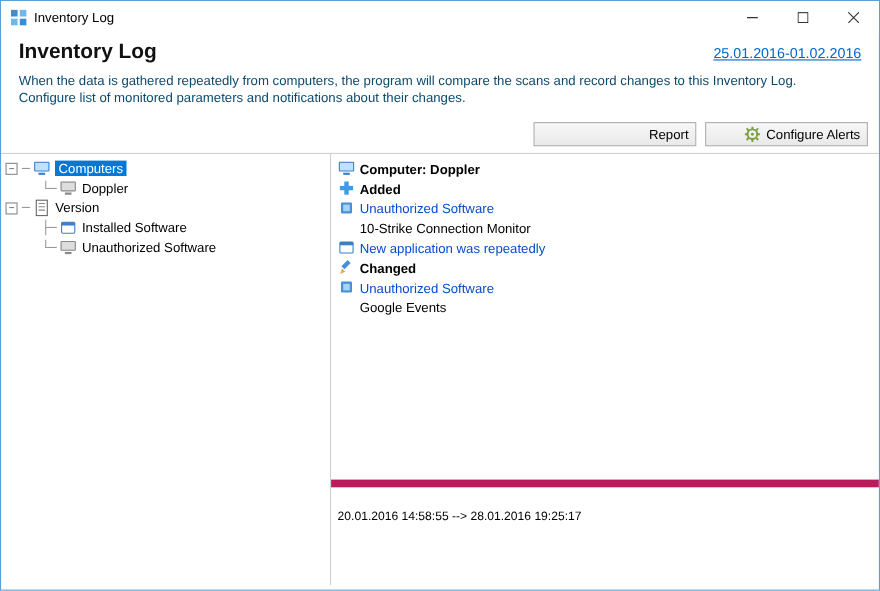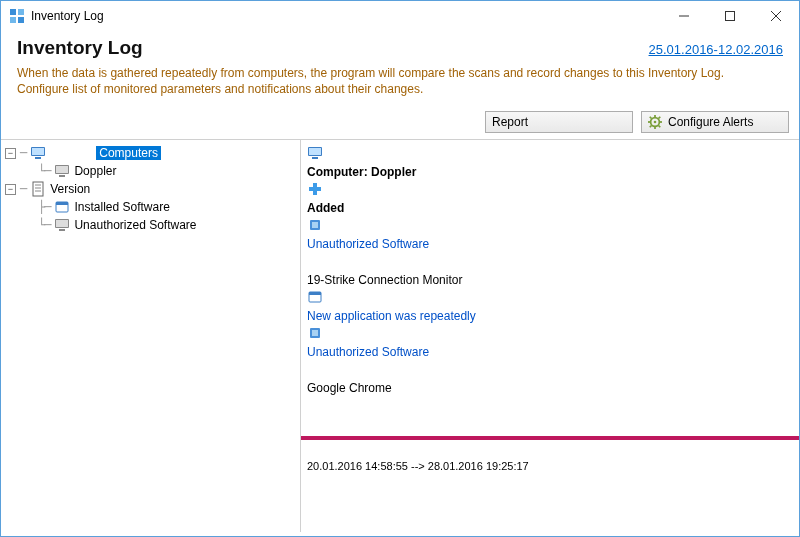--- a/index.html
+++ b/index.html
@@ -40,34 +40,34 @@
   .header-row1 {
     display: flex; align-items: baseline; justify-content: space-between;
   }
   .page-title {
     font-size: 19px; font-weight: bold; color: #111;
   }
   .date-range {
     color: #0066cc; text-decoration: underline; font-size: 13px;
   }
   .desc {
-    margin-top: 6px; color: #a16207; font-size: 12px; line-height: 1.35;
+    margin-top: 6px; color: #0c4a6e; font-size: 12px; line-height: 1.35;
     max-width: 720px;
   }
   .toolbar {
     display: flex; justify-content: flex-end; gap: 8px;
     padding: 4px 10px 6px 10px;
   }
   .btn {
     height: 22px;
     min-width: 148px;
     background: linear-gradient(#f7f7f7,#e9e9e9);
     border: 1px solid #adadad;
     font-size: 12px;
-    display: inline-flex; align-items: center; justify-content: flex-start;
+    display: inline-flex; align-items: center; justify-content: flex-end;
     gap: 6px;
     cursor: default;
   }
 
   .content {
     display: flex;
     border-top: 1px solid #d0d0d0;
     height: calc(537px - 30px - 80px - 32px - 2px);
   }
   .left {
@@ -79,21 +79,21 @@
   .right {
     flex: 1;
     display: flex; flex-direction: column;
   }
   .right-top {
     flex: 1;
     padding: 4px 6px;
     overflow: auto;
   }
   .right-bottom {
-    border-top: 4px solid #be185d;
+    border-top: 7px solid #be185d;
     padding: 4px 6px 6px 6px;
     font-size: 11px;
     line-height: 1.35;
     height: 96px;
     overflow: auto;
     white-space: pre-line;
   }
   .node {
     display: flex; align-items: center; gap: 4px;
     padding: 1px 2px;
@@ -111,30 +111,29 @@
   .conn-line {
     color: #999; letter-spacing: -1px;
     font-family: monospace;
   }
   .node-icon {
     width: 16px; height: 16px;
     display: inline-flex; align-items: center; justify-content: center;
   }
   .node-label { font-size: 12px; }
   .selected {
-    background: #0078d7; color: #fff; padding: 0 3px; margin-left: 46px;
+    background: #0078d7; color: #fff; padding: 0 3px;
   }
   .indent1 { padding-left: 20px; }
 
   
   .rtree .row {
-    display: flex; align-items: flex-start; gap: 4px;
+    display: flex; align-items: flex-end; gap: 4px;
     padding: 1px 0;
     white-space: nowrap;
-    flex-direction: column;
   }
   .rtree .ricon {
     width: 16px; height: 16px;
     display:inline-flex; align-items:center; justify-content:center;
   }
   .linkish { color: #0050c8; }
   .bold { font-weight: bold; }
   .r-ind0 { padding-left: 0; }
   .r-ind1 { padding-left: 16px; }
   .r-ind2 { padding-left: 32px; }
@@ -171,21 +170,21 @@
           <line x1="0" y1="0" x2="10" y2="10" stroke="#333" stroke-width="1"></line>
           <line x1="10" y1="0" x2="0" y2="10" stroke="#333" stroke-width="1"></line>
         </svg>
     </div>
   </div>
 </div>
 
 <div class="header">
   <div class="header-row1">
     <div class="page-title">Inventory Log</div>
-    <a class="date-range">25.01.2016-12.02.2016</a>
+    <a class="date-range">25.01.2016-01.02.2016</a>
   </div>
   <div class="desc">When the data is gathered repeatedly from computers, the program will compare the scans and record changes to this Inventory Log. Configure list of monitored parameters and notifications about their changes.</div>
 </div>
 
 <div class="toolbar">
   <button class="btn">
     <span>Report</span>
   </button>
   <button class="btn">
     <span>
@@ -298,43 +297,52 @@
         <span class="ricon">
           <svg width="16" height="16" viewBox="0 0 16 16">
               <rect x="3" y="3" width="10" height="10" fill="#4a90d9" rx="1"></rect>
               <rect x="5" y="5" width="6" height="6" fill="#a9d2f3"></rect>
             </svg>
         </span>
         <span class="linkish">Unauthorized Software</span>
       </div>
       <div class="row r-ind2">
         <span class="ricon"></span>
-        <span>19-Strike Connection Monitor</span>
+        <span>10-Strike Connection Monitor</span>
       </div>
       <div class="row r-ind1">
         <span class="ricon">
           <svg width="16" height="16" viewBox="0 0 16 16">
               <rect x="2" y="3" width="12" height="10" rx="1" fill="#fff" stroke="#3d7fc6"></rect>
               <rect x="2" y="3" width="12" height="3" fill="#3d7fc6"></rect>
             </svg>
         </span>
         <span class="linkish">New application was repeatedly</span>
       </div>
+      <div class="row r-ind0">
+        <span class="ricon">
+          <svg width="14" height="14" viewBox="0 0 14 14">
+              <polygon points="1,13 3,8 6,11" fill="#e0b050"></polygon>
+              <rect x="4" y="2" width="4" height="8" transform="rotate(45 8 6)" fill="#4a90d9"></rect>
+            </svg>
+        </span>
+        <span class="bold">Changed</span>
+      </div>
       <div class="row r-ind1">
         <span class="ricon">
           <svg width="16" height="16" viewBox="0 0 16 16">
               <rect x="3" y="3" width="10" height="10" fill="#4a90d9" rx="1"></rect>
               <rect x="5" y="5" width="6" height="6" fill="#a9d2f3"></rect>
             </svg>
         </span>
         <span class="linkish">Unauthorized Software</span>
       </div>
       <div class="row r-ind2">
         <span class="ricon"></span>
-        <span>Google Chrome</span>
+        <span>Google Events</span>
       </div>
     </div>
 
     <div class="right-bottom">
       <div>20.01.2016 14:58:55 --&gt; 28.01.2016 19:25:17</div>
       
       
       
     </div>
   </div>

